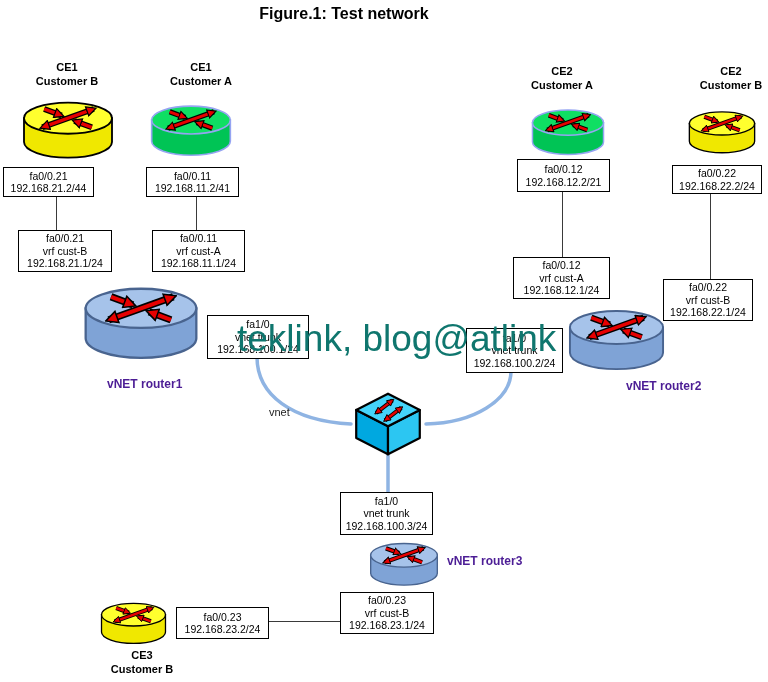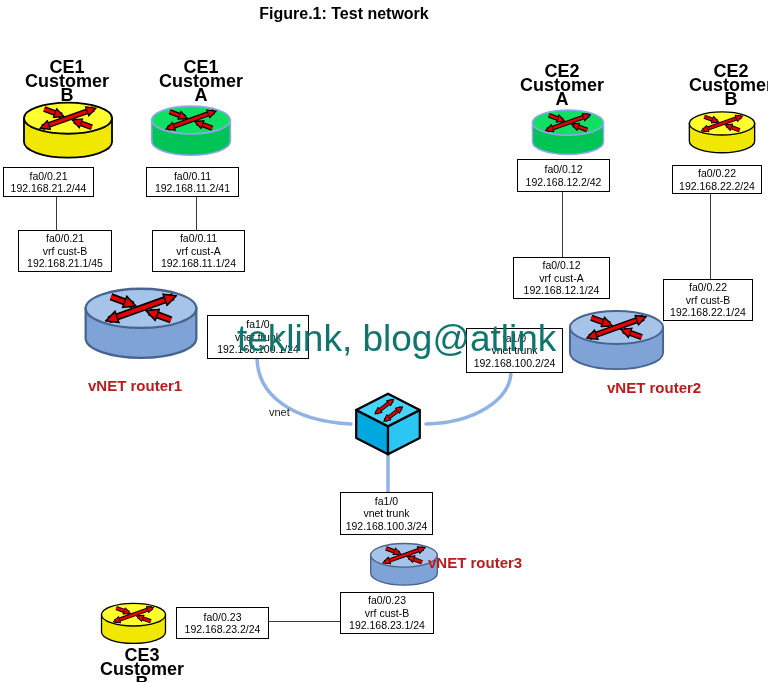--- a/index.html
+++ b/index.html
@@ -5,25 +5,25 @@
   html,body{margin:0;padding:0;background:#fff;}
   .canvas{
     position:relative;width:768px;height:682px;background:#ffffff;
     font-family:"Liberation Sans",sans-serif;overflow:hidden;
   }
   .title{
     position:absolute;left:0;top:5px;width:688px;text-align:center;
     font-size:16px;font-weight:bold;color:#000;z-index:5;
   }
   .node-label{
-    position:absolute;text-align:center;font-size:18px;font-weight:bold;
+    position:absolute;text-align:center;font-size:11px;font-weight:bold;
     color:#000;line-height:14px;z-index:6;
   }
   .router-name{
-    position:absolute;font-size:15px;font-weight:bold;color:#b91c1c;z-index:6;
+    position:absolute;font-size:12px;font-weight:bold;color:#4c1d95;z-index:6;margin-left:19px;
   }
   .nbox{
     position:absolute;background:#fff;border:1px solid #000;z-index:10;
     display:flex;flex-direction:column;justify-content:center;align-items:center;
     font-size:10.5px;line-height:12.5px;color:#000;text-align:center;
   }
   .vline,.hline{position:absolute;background:#3a3a3a;z-index:2;}
   .vline{width:1px;}
   .hline{height:1px;}
   .icon{position:absolute;z-index:4;}
@@ -121,31 +121,31 @@
   <div class="nbox" style="left:3px;top:167px;width:89px;height:28px;">
     <span>fa0/0.21</span>
     <span>192.168.21.2/44</span>
   </div>
   <div class="nbox" style="left:146px;top:167px;width:91px;height:28px;">
     <span>fa0/0.11</span>
     <span>192.168.11.2/41</span>
   </div>
   <div class="nbox" style="left:517px;top:159px;width:91px;height:31px;">
     <span>fa0/0.12</span>
-    <span>192.168.12.2/42</span>
+    <span>192.168.12.2/21</span>
   </div>
   <div class="nbox" style="left:672px;top:165px;width:88px;height:27px;">
     <span>fa0/0.22</span>
     <span>192.168.22.2/24</span>
   </div>
 
   <div class="nbox" style="left:18px;top:230px;width:92px;height:40px;">
     <span>fa0/0.21</span>
     <span>vrf cust-B</span>
-    <span>192.168.21.1/45</span>
+    <span>192.168.21.1/24</span>
   </div>
   <div class="nbox" style="left:152px;top:230px;width:91px;height:40px;">
     <span>fa0/0.11</span>
     <span>vrf cust-A</span>
     <span>192.168.11.1/24</span>
   </div>
   <div class="nbox" style="left:513px;top:257px;width:95px;height:40px;">
     <span>fa0/0.12</span>
     <span>vrf cust-A</span>
     <span>192.168.12.1/24</span>

